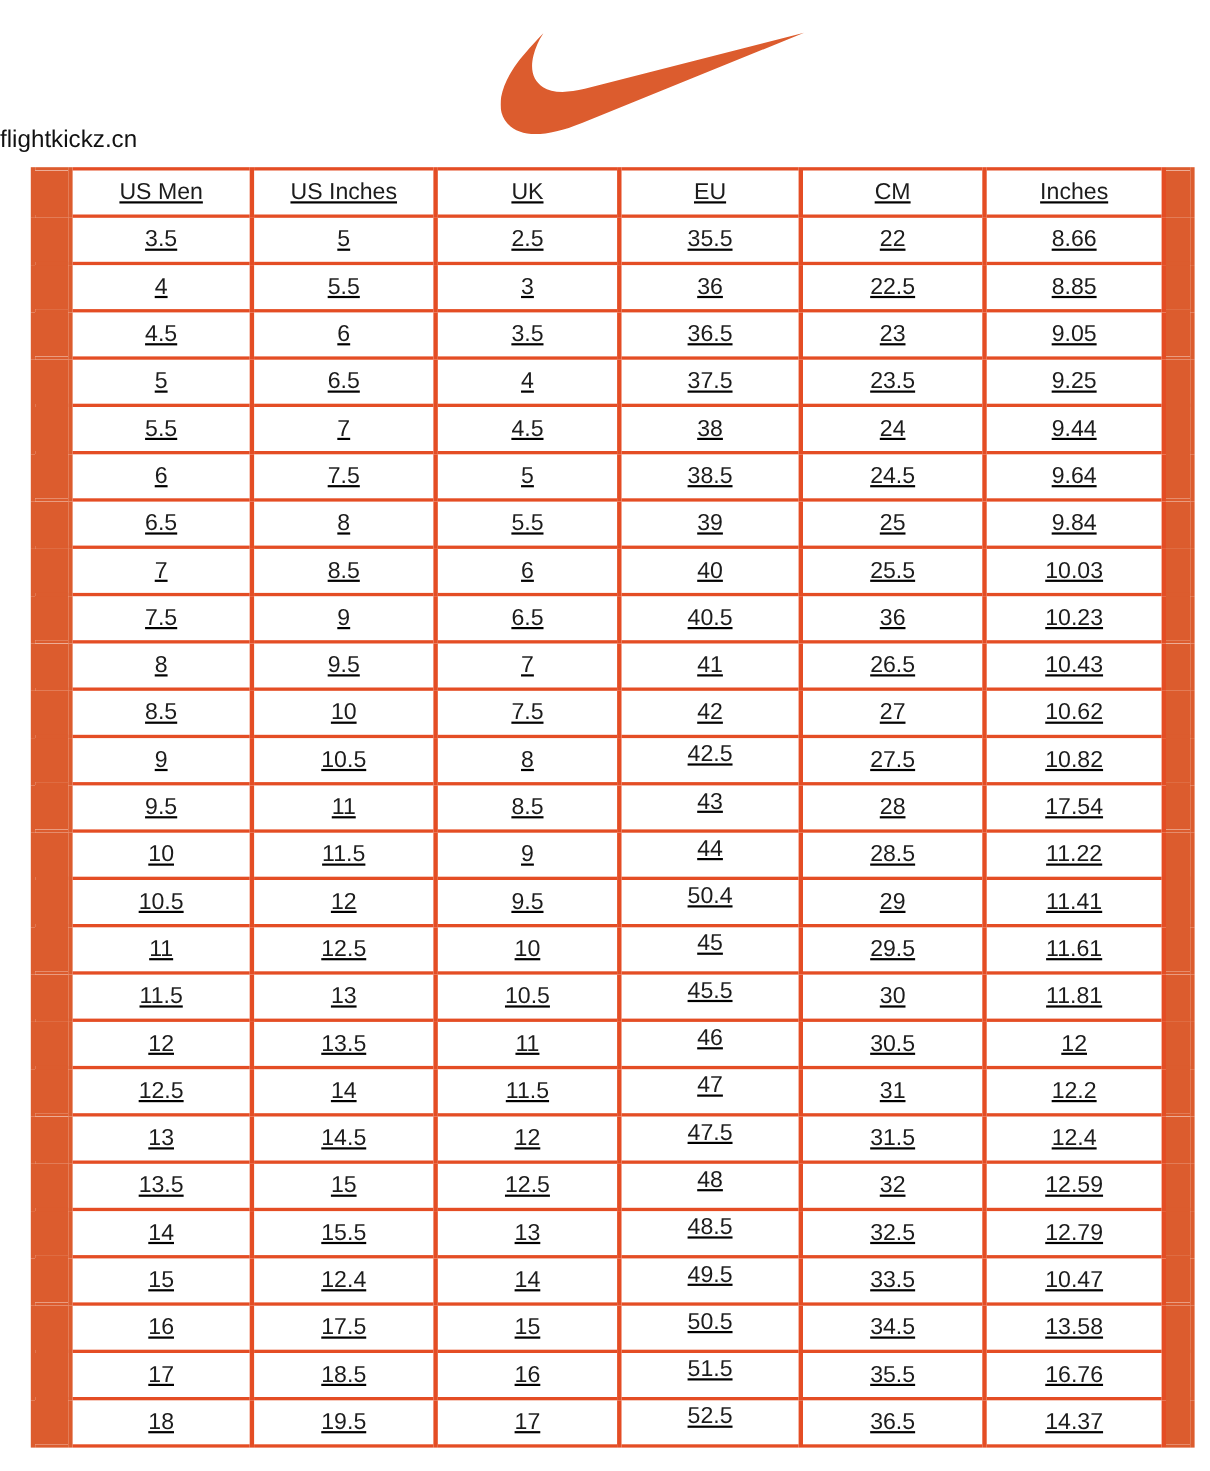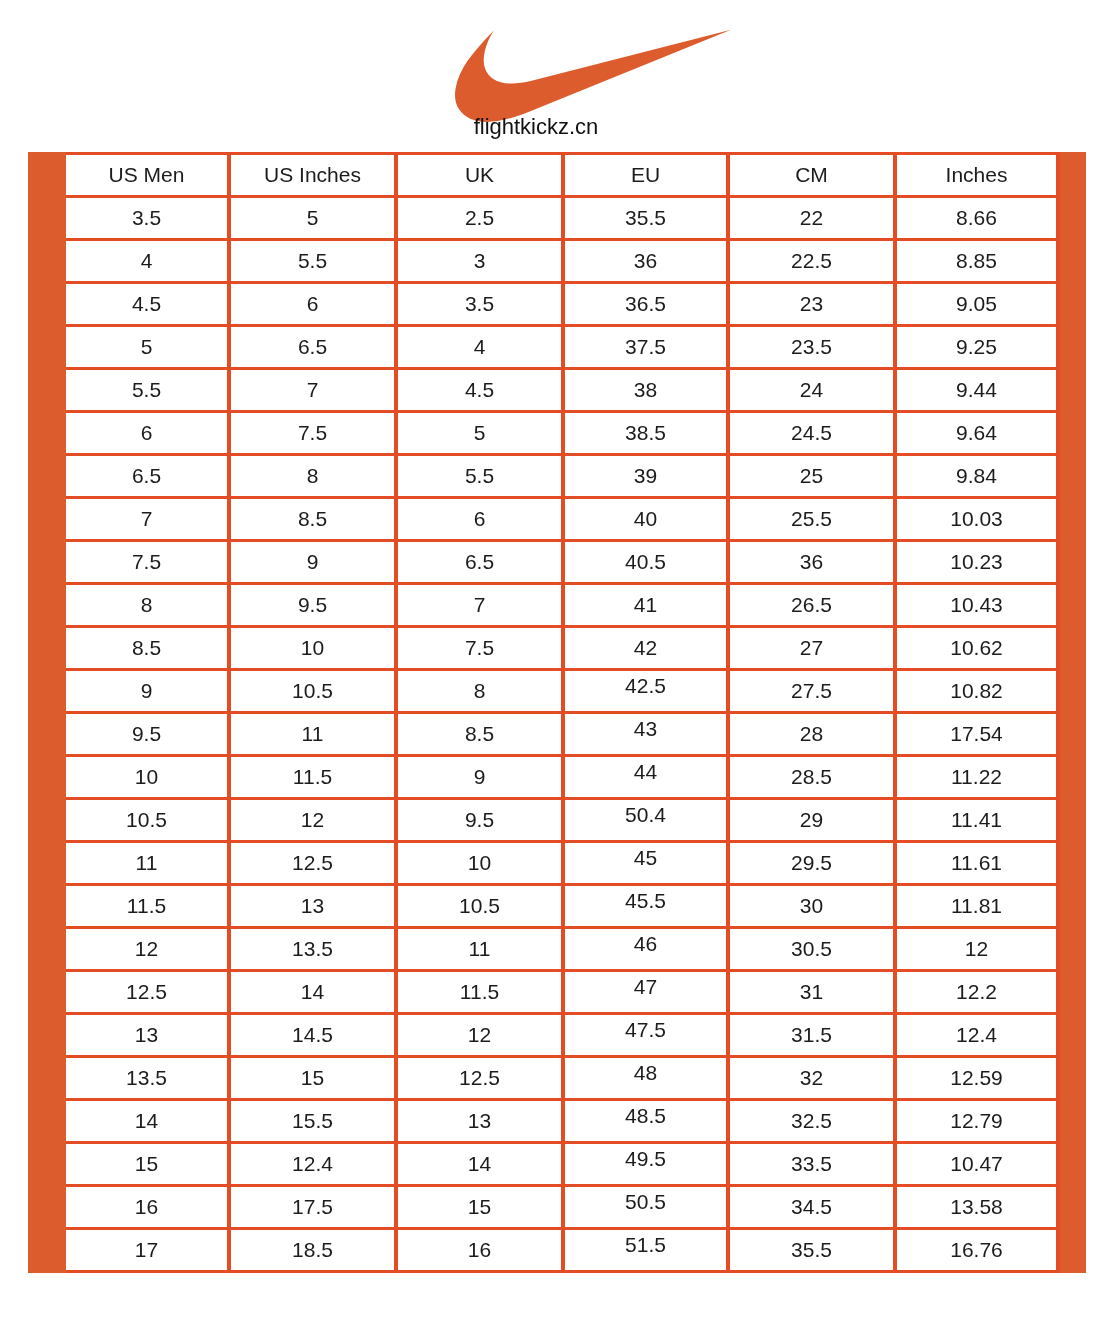--- a/index.html
+++ b/index.html
@@ -16,30 +16,31 @@
     overflow:hidden;
   }
   .logo-wrap{
     position:absolute;left:455px;top:26px;
     width:276px;height:97px;
   }
   .logo-wrap svg{display:block;width:276px;height:97px;}
   .watermark{
     position:absolute;left:0;top:114px;
     width:1072px;
-    text-align:center;
+    text-align:left;
     font-size:22px;
     color:#111111;
     letter-spacing:0px;
   }
   table.size-chart{
     position:absolute;left:28px;top:152px;
     width:1054px;
     border-collapse:collapse;
     table-layout:fixed;
+    text-decoration:underline;
   }
   .size-chart th,.size-chart td{
     border:solid var(--line);
     border-width:3px 4px;
     padding:0;
     text-align:center;
     vertical-align:middle;
     font-size:21px;
     font-weight:normal;
     color:var(--ink);
@@ -335,14 +336,24 @@
       <tr>
         <td class="gutter"></td>
         <td>17</td>
         <td>18.5</td>
         <td>16</td>
         <td class="raised">51.5</td>
         <td>35.5</td>
         <td>16.76</td>
         <td class="gutter"></td>
       </tr>
+      <tr>
+        <td class="gutter"></td>
+        <td>18</td>
+        <td>19.5</td>
+        <td>17</td>
+        <td class="raised">52.5</td>
+        <td>36.5</td>
+        <td>14.37</td>
+        <td class="gutter"></td>
+      </tr>
     </tbody>
 </table>
 
 </body></html>

